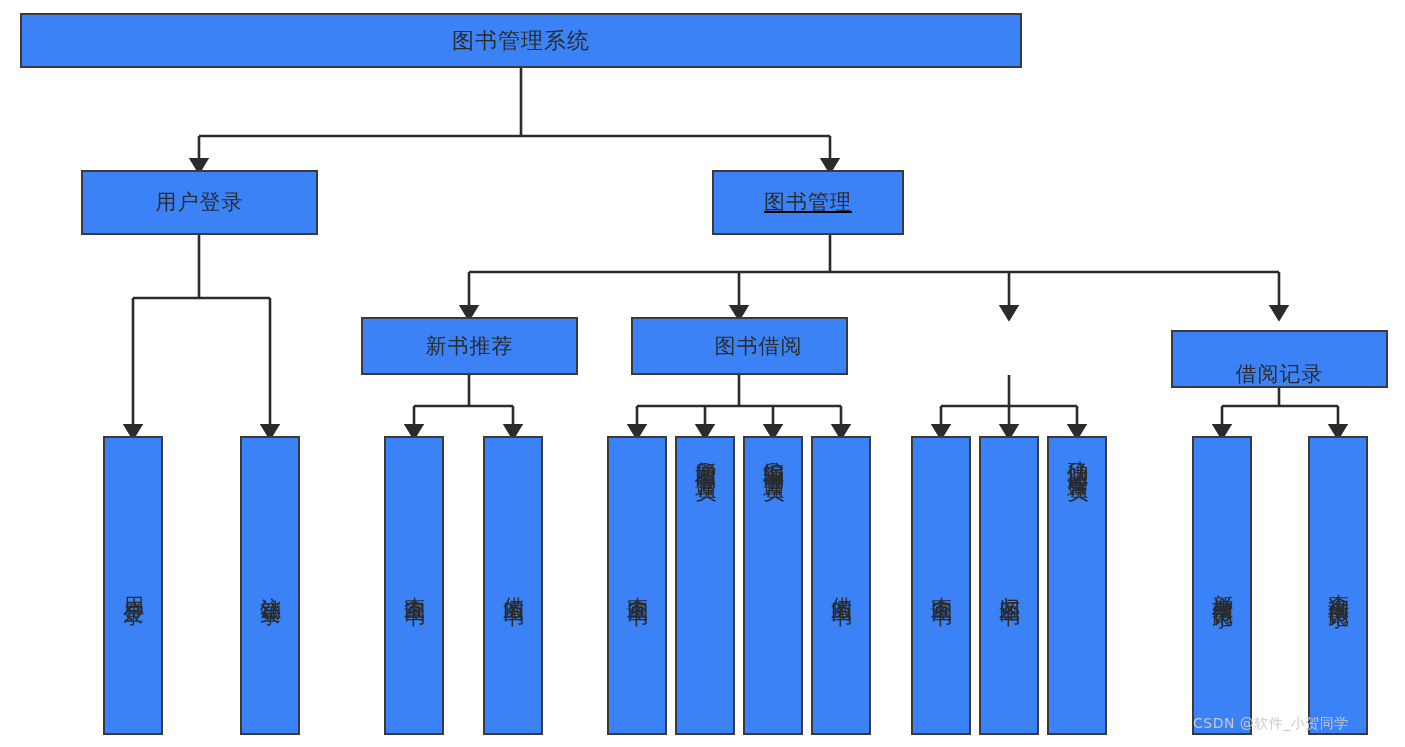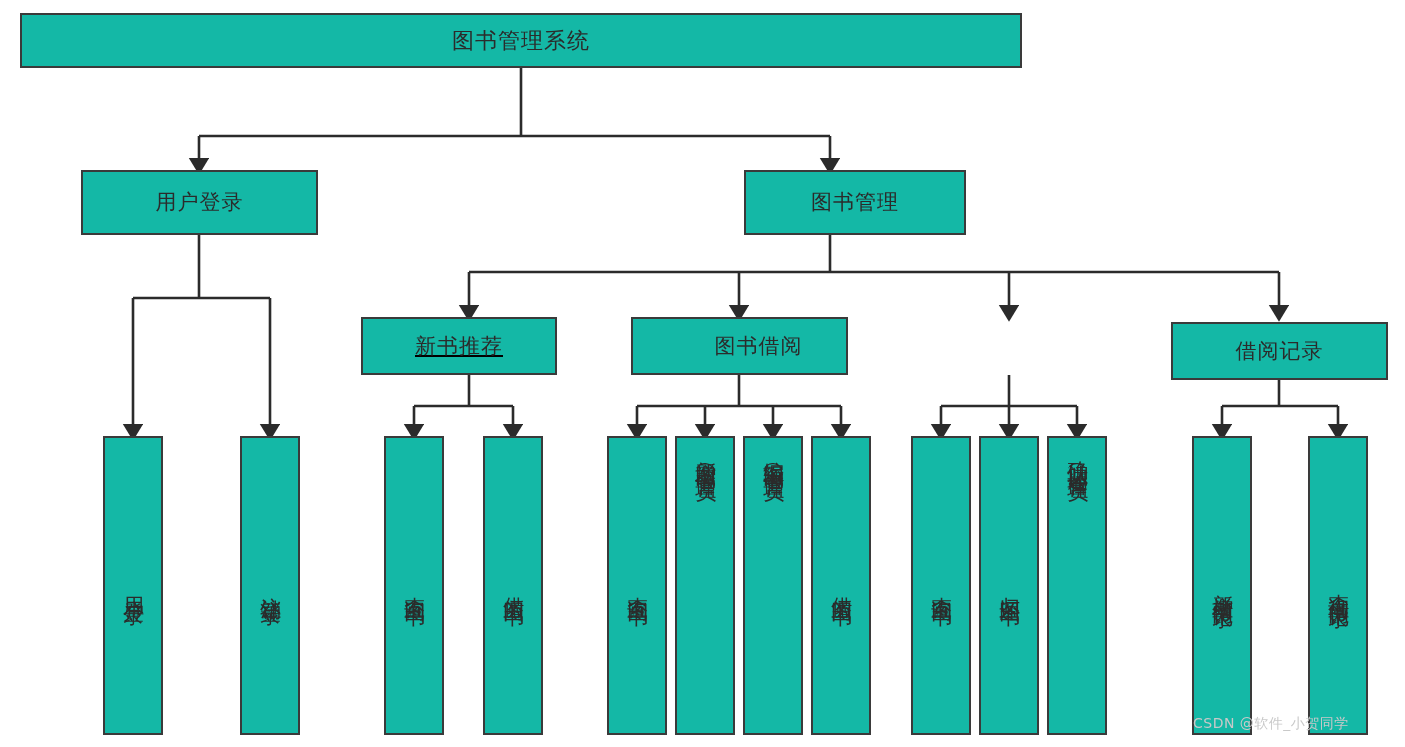--- a/index.html
+++ b/index.html
@@ -22,21 +22,21 @@
     position: absolute;
     left: 0;
     top: 0;
     width: 1405px;
     height: 747px;
     pointer-events: none;
   }
   .node {
     position: absolute;
     box-sizing: border-box;
-    background: #14b8a6;
+    background: #3b82f6;
     border: 2.5px solid #3a3a3a;
     display: flex;
     align-items: center;
     justify-content: center;
     z-index: 2;
   }
   .node-label {
     color: #2b2b2b;
     font-size: 21px;
     line-height: 1.15;
@@ -131,31 +131,31 @@
     </g>
   </svg>
 
   <div class="node root" style="left:20px; top:13px; width:1002px; height:55px;">
     <span class="node-label">图书管理系统</span>
   </div>
 
   <div class="node level1" style="left:81px; top:170px; width:237px; height:65px;">
     <span class="node-label">用户登录</span>
   </div>
-  <div class="node level1" style="left:744px; top:170px; width:222px; height:65px;">
+  <div class="node level1" style="left:712px; top:170px; width:192px; height:65px;text-decoration:underline;">
     <span class="node-label">图书管理</span>
   </div>
 
-  <div class="node level2" style="left:361px; top:317px; width:196px; height:58px;text-decoration:underline;">
+  <div class="node level2" style="left:361px; top:317px; width:217px; height:58px;">
     <span class="node-label">新书推荐</span>
   </div>
   <div class="node level2" style="left:631px; top:317px; width:217px; height:58px;padding-left:38px;">
     <span class="node-label">图书借阅</span>
   </div>
-  <div class="node level2" style="left:1171px; top:322px; width:217px; height:58px;">
+  <div class="node level2" style="left:1171px; top:330px; width:217px; height:58px;align-items:flex-end;">
     <span class="node-label">借阅记录</span>
   </div>
 
   <div class="node leaf short" style="left:103px; top:436px; width:60px; height:299px;">
     <span class="node-label">用户登录</span>
   </div>
   <div class="node leaf short" style="left:240px; top:436px; width:60px; height:299px;">
     <span class="node-label">注销登录</span>
   </div>
 

